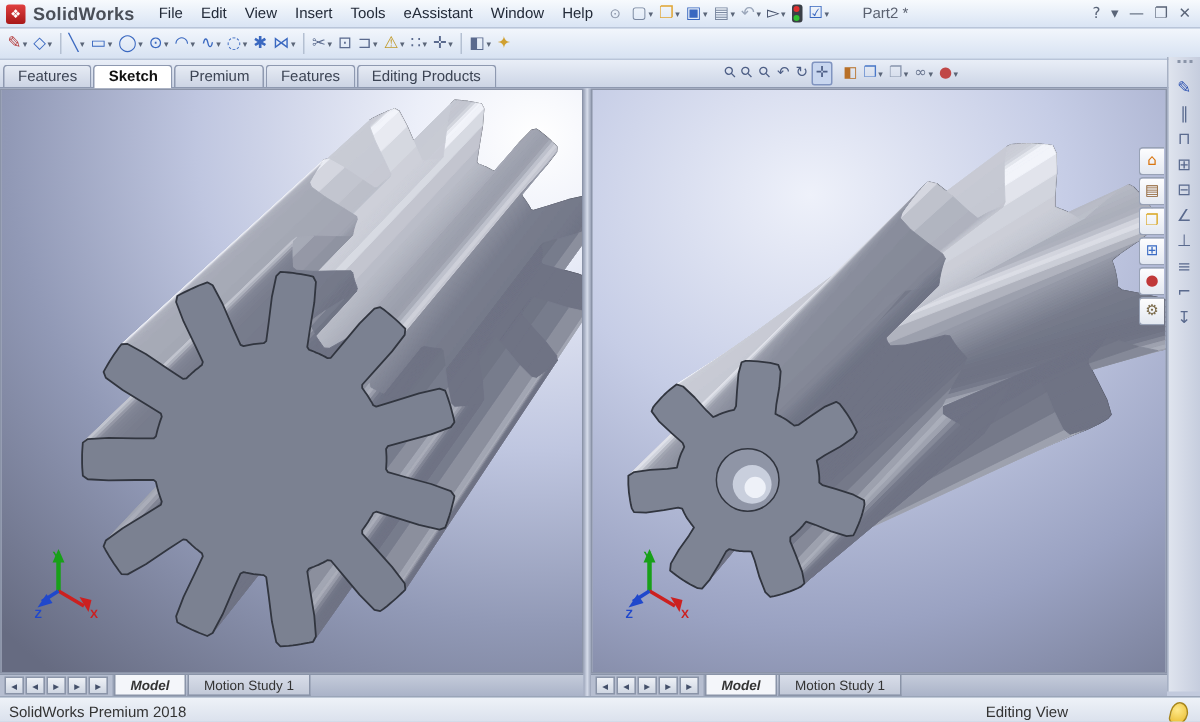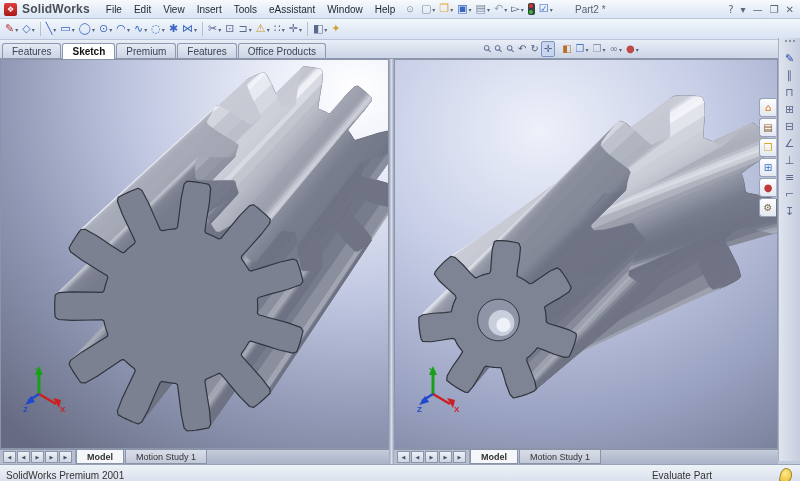--- a/index.html
+++ b/index.html
@@ -72,21 +72,21 @@
   .rs-btn .glyph{font-family:"DejaVu Sans",sans-serif;font-size:11px;}
 
   
   .sheettabs{flex:0 0 14px;background:linear-gradient(#c4cbda,#aab3c8);display:flex;align-items:stretch;
     border-top:1px solid #8a94a8;}
   .navbtns{display:flex;align-items:center;gap:1px;padding:0 3px;background:#b6bed0;border-right:1px solid #97a1b5;}
   .navbtn{width:11px;height:10px;background:linear-gradient(#eef1f6,#cfd6e2);border:1px solid #8a94a8;
     font-size:5px;color:#44506a;display:flex;align-items:center;justify-content:center;cursor:default;}
   .shtab{font-size:9px;color:#333;background:linear-gradient(#d8dde9,#c2c9d8);border:1px solid #8a94a8;border-top:none;
     padding:0 10px;display:flex;align-items:center;margin-right:1px;cursor:default;}
-  .shtab.active{background:#f4f6fa;font-weight:bold;}
+  .shtab.active{background:#f4f6fa;font-weight:bold;font-style:italic;}
 
   
   .statusbar{flex:0 0 20px;background:linear-gradient(#eef2f8,#d6ddea);border-top:1px solid #9aa5b8;
     display:flex;align-items:center;font-size:10px;color:#333;padding:0 6px;position:relative;}
   .status-right{position:absolute;right:88px;}
   .ear{position:absolute;right:8px;width:10px;height:13px;background:radial-gradient(circle at 35% 35%,#ffe98a,#e8b928);
     border:1px solid #a8861a;border-radius:60% 60% 60% 4px;transform:rotate(12deg);}
 </style>
 </head>
 <body>
@@ -231,21 +231,21 @@
         <span class="glyph" style="color: rgb(208, 160, 48);">✦</span>
       </span>
     </div>
 
   <div class="tabrow">
     <span style="display:flex;align-items:flex-end;">
         <span class="cmtab">Features</span>
         <span class="cmtab active">Sketch</span>
         <span class="cmtab">Premium</span>
         <span class="cmtab">Features</span>
-        <span class="cmtab">Office Products</span>
+        <span class="cmtab">Editing Products</span>
       </span>
     <div class="hud">
         <span class="tbi">
           <span class="glyph rot">⚲</span>
         </span>
         <span class="tbi">
           <span class="glyph rot">⚲</span>
         </span>
         <span class="tbi">
           <span class="glyph rot">⚲</span>
@@ -869,18 +869,18 @@
       </div>
       <div class="rs-btn">
         <span class="glyph" style="color: rgb(90, 106, 142);">⌐</span>
       </div>
       <div class="rs-btn">
         <span class="glyph" style="color: rgb(90, 106, 142);">↧</span>
       </div>
     </div>
 
   <div class="statusbar">
-    <span>SolidWorks Premium 2001</span>
-    <span class="status-right">Evaluate Part</span>
+    <span>SolidWorks Premium 2018</span>
+    <span class="status-right">Editing View</span>
     <span class="ear"></span>
   </div>
 
 </div>
 
 </body></html>

